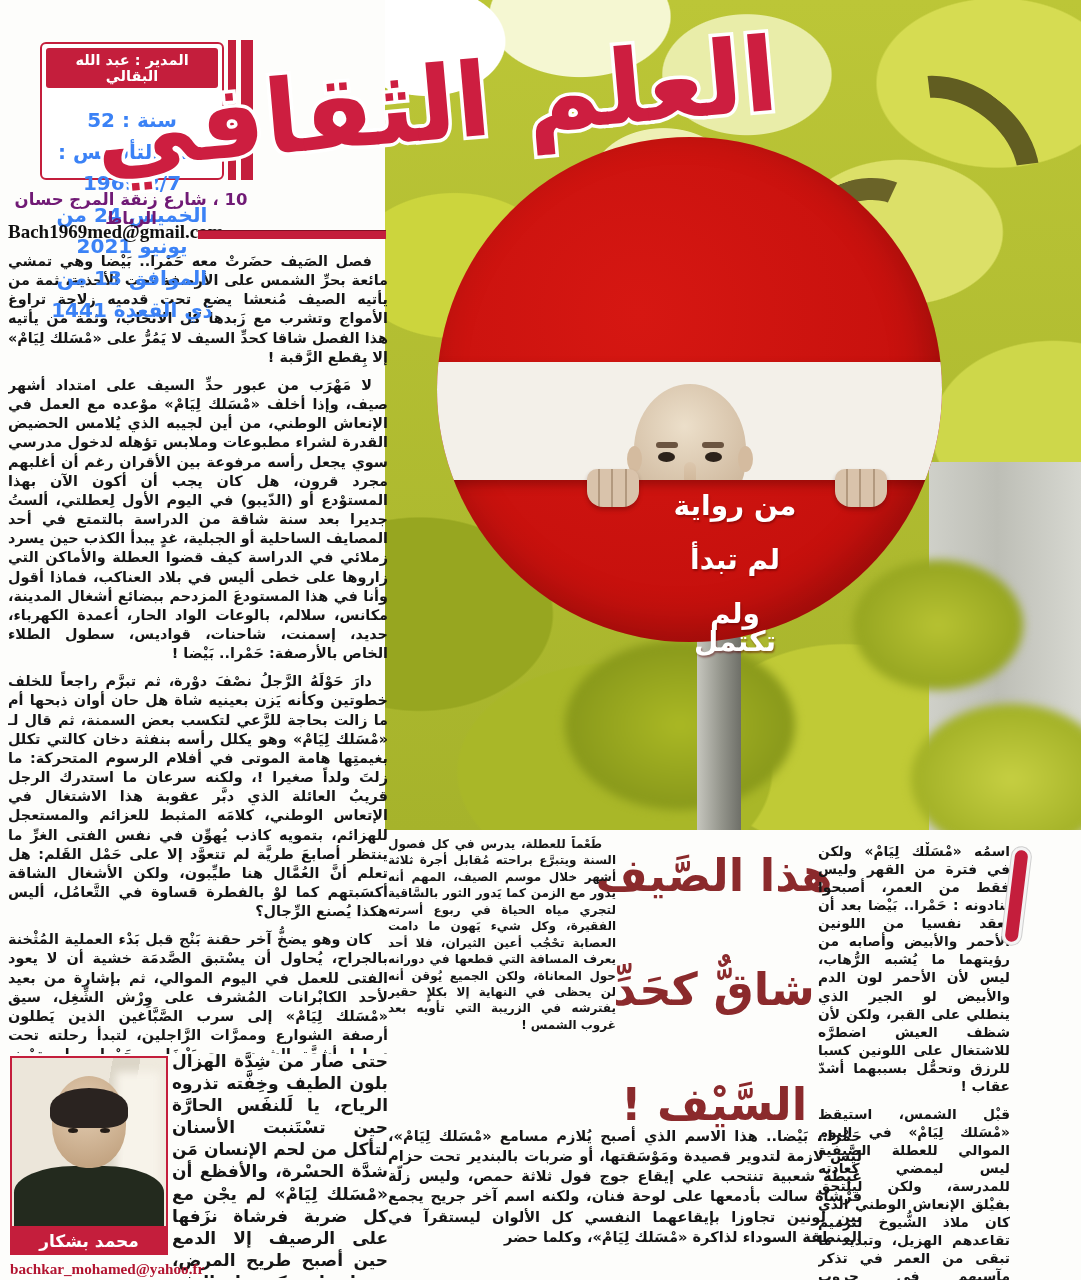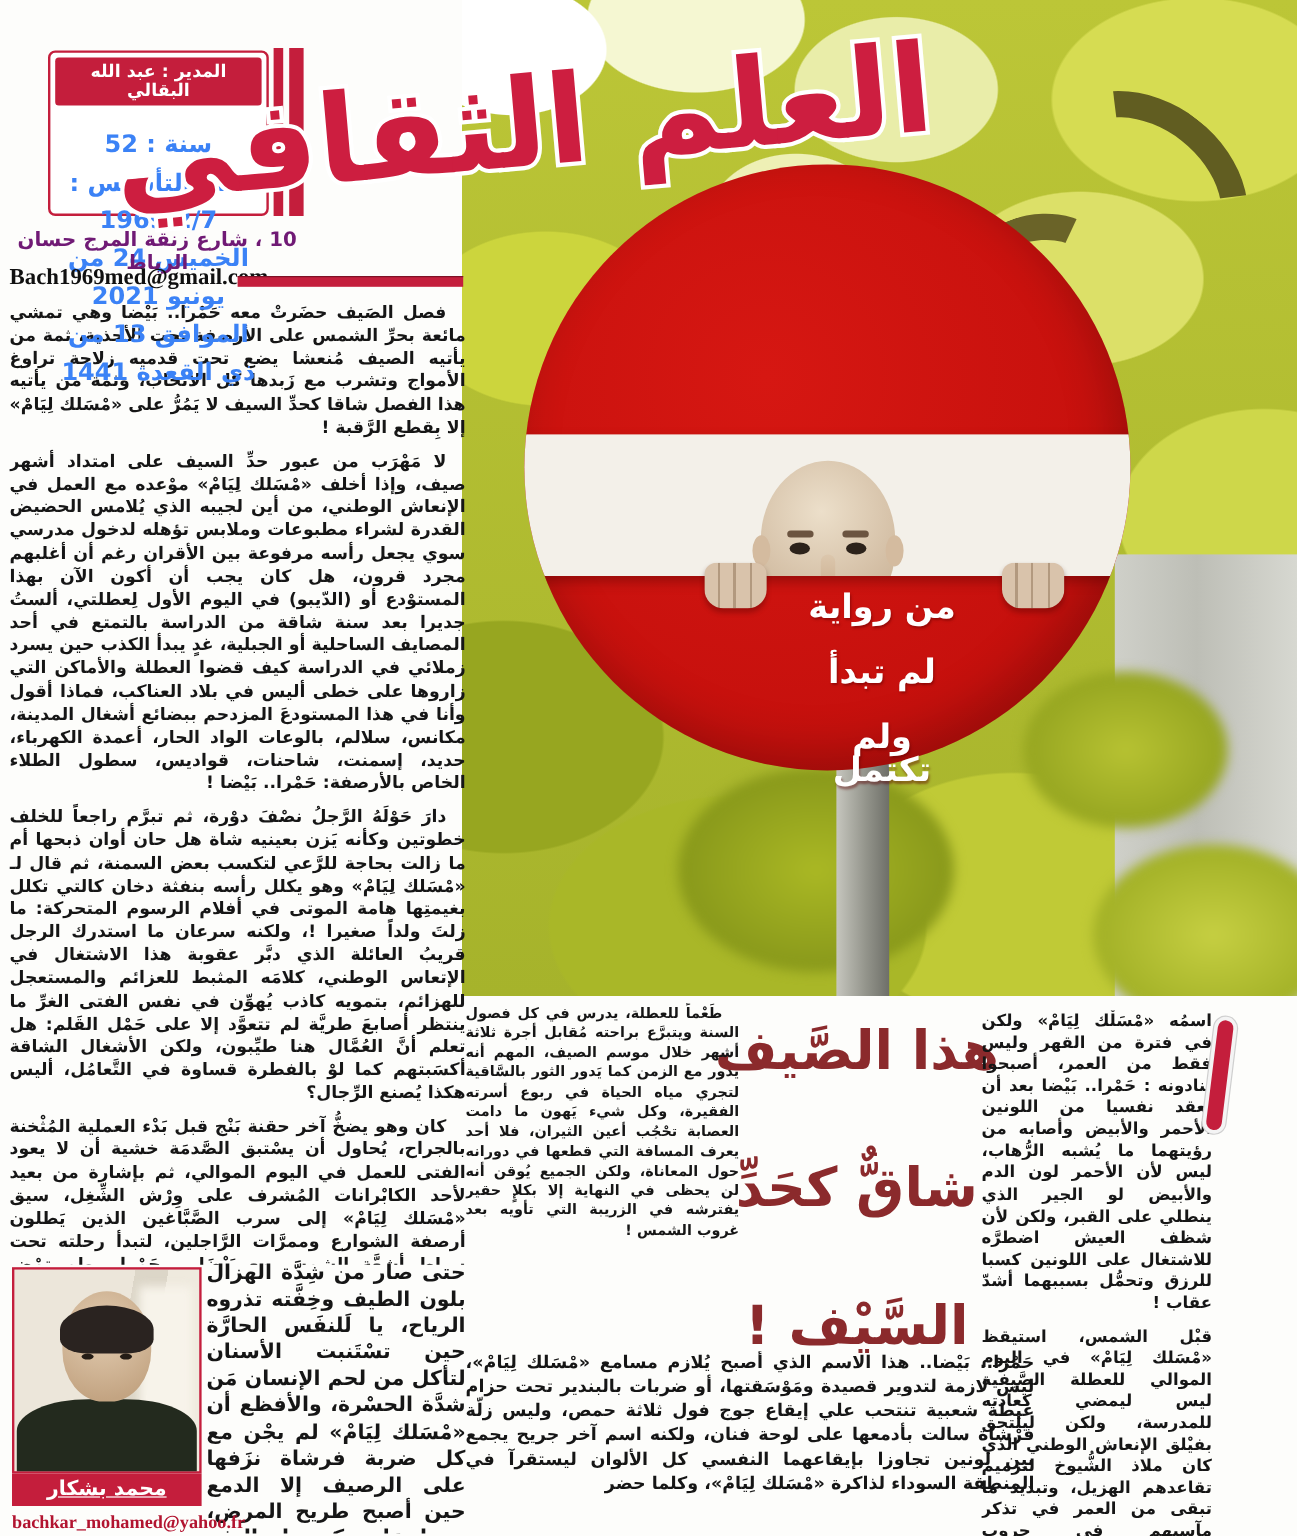--- a/index.html
+++ b/index.html
@@ -107,21 +107,21 @@
     filter:blur(4px); }
   .ap-head { position:absolute; left:50%; top:18px; transform:translateX(-50%); width:74px; height:92px;
     border-radius:50% 50% 46% 46%; background:radial-gradient(circle at 45% 35%, #e3cdb2, #c3a482 80%); }
   .ap-hair { position:absolute; left:50%; top:12px; transform:translateX(-50%); width:78px; height:40px;
     border-radius:50% 50% 30% 30%; background:#2a2320; }
   .ap-eye { position:absolute; top:52px; width:10px; height:5px; background:#241c16; border-radius:50%; }
   .ap-eye.l { left:16px; } .ap-eye.r { right:16px; }
   .ap-shirt { position:absolute; left:50%; bottom:-6px; transform:translateX(-50%); width:150px; height:66px;
     border-radius:40% 40% 0 0; background:#232a1e; }
   .author-band { background:#c41e3c; color:#fff; font-weight:bold; font-size:17px; text-align:center;
-    padding:3px 0 4px; direction:rtl;text-decoration:underline; }
+    padding:3px 0 4px; direction:rtl; }
   .author-email { color:#b21430; font-family:"Liberation Serif",serif; font-weight:bold; font-size:15.2px;
     text-align:center; margin-top:5px; white-space:nowrap; }
 </style>
 </head>
 <body>
 
 <div class="page">
 
   <div class="photo">
     <div class="foliage"></div>

